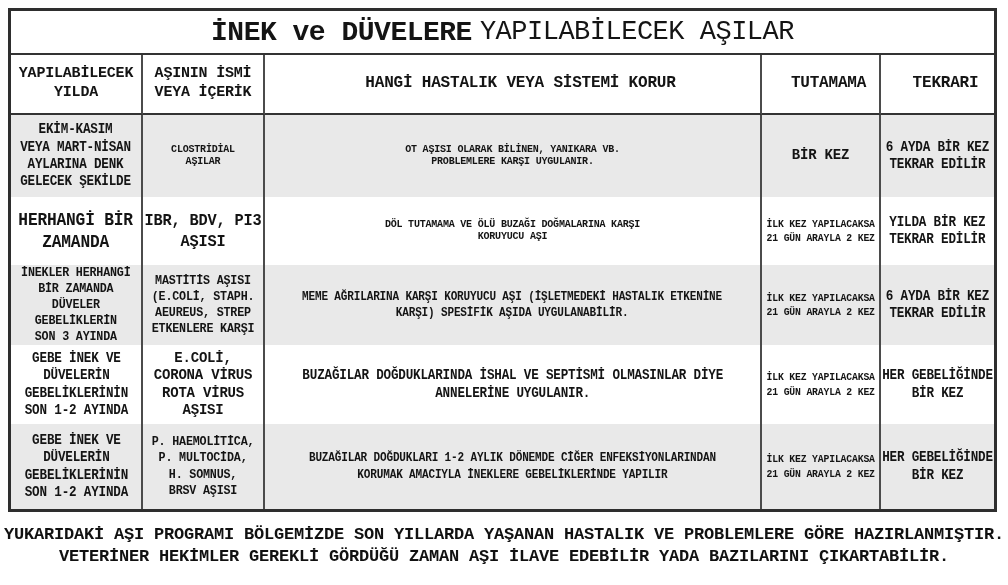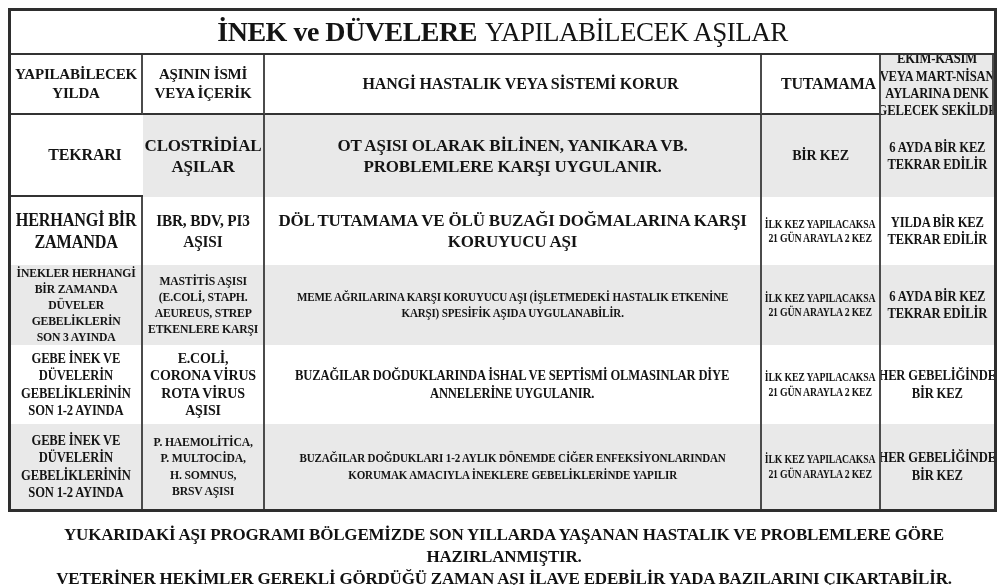--- a/index.html
+++ b/index.html
@@ -1,19 +1,19 @@
 <!DOCTYPE html>
 <html><head>
 <meta charset="utf-8">
 <style>
   * { margin:0; padding:0; box-sizing:border-box; }
   body { background:#ffffff; }
   .page {
     position:relative; width:844px; height:585px; background:#ffffff;
-    font-family:Liberation Serif, serif; color:#141414;
+    font-family:Liberation Mono, monospace; color:#141414;
   }
   .tbl {
     position:absolute; left:8px; top:8px; width:989px;
     border:3px solid #2e2e2e; background:#ffffff;
   }
   .title-row {
     height:44px; display:flex; align-items:center; justify-content:center;
     border-bottom:2px solid #333333; gap:8px; background:#ffffff;
   }
   .title-bold   { font-size:28px; font-weight:bold; letter-spacing:-0.5px; }
@@ -31,21 +31,21 @@
   .hdr { border-bottom:2px solid #333333; font-weight:bold; }
   .hdr .t { font-size:15px; }
   .hdr .t.wide { font-size:16px; letter-spacing:-0.2px;margin-left:16px; }
   .shade { background:#e9e9e9; }
   .t {
     display:inline-block; white-space:pre; font-weight:bold;
     line-height:1.24; letter-spacing:-0.2px;
   }
   .fs18 { font-size:18px; }
   .fs17 { font-size:17px; }
-  .fs15 { font-size:17px; }
+  .fs15 { font-size:10px; }
   .fs14 { font-size:14px; }
   .fs13 { font-size:13px; }
   .fs11 { font-size:11.5px; }
   .sq90 { transform:scaleX(0.90); transform-origin:center; }
   .sq85 { transform:scaleX(0.85); transform-origin:center; }
   .footer {
     position:absolute; left:0; top:524px; width:1008px;
     text-align:center; font-weight:bold; font-size:17px;
     letter-spacing:-0.2px; line-height:1.3; color:#111111;
   }
@@ -70,29 +70,29 @@
       <div class="cell hdr vline">
           <span class="t">AŞININ İSMİ
 VEYA İÇERİK</span>
         </div>
       <div class="cell hdr vline">
           <span class="t wide">HANGİ HASTALIK VEYA SİSTEMİ KORUR</span>
         </div>
       <div class="cell hdr vline">
           <span class="t wide">TUTAMAMA</span>
         </div>
+      <div class="cell hdr">
+          <span class="t wide">TEKRARI</span>
+        </div>
+
       <div class="cell shade vline">
           <span class="t fs14 sq90">EKİM-KASIM
 VEYA MART-NİSAN
 AYLARINA DENK
 GELECEK ŞEKİLDE</span>
-        </div>
-
-      <div class="cell hdr">
-          <span class="t wide">TEKRARI</span>
         </div>
       <div class="cell shade vline">
           <span class="t fs15">CLOSTRİDİAL
 AŞILAR</span>
         </div>
       <div class="cell shade vline">
           <span class="t fs15">OT AŞISI OLARAK BİLİNEN, YANIKARA VB.
 PROBLEMLERE KARŞI UYGULANIR.</span>
         </div>
       <div class="cell shade vline">

